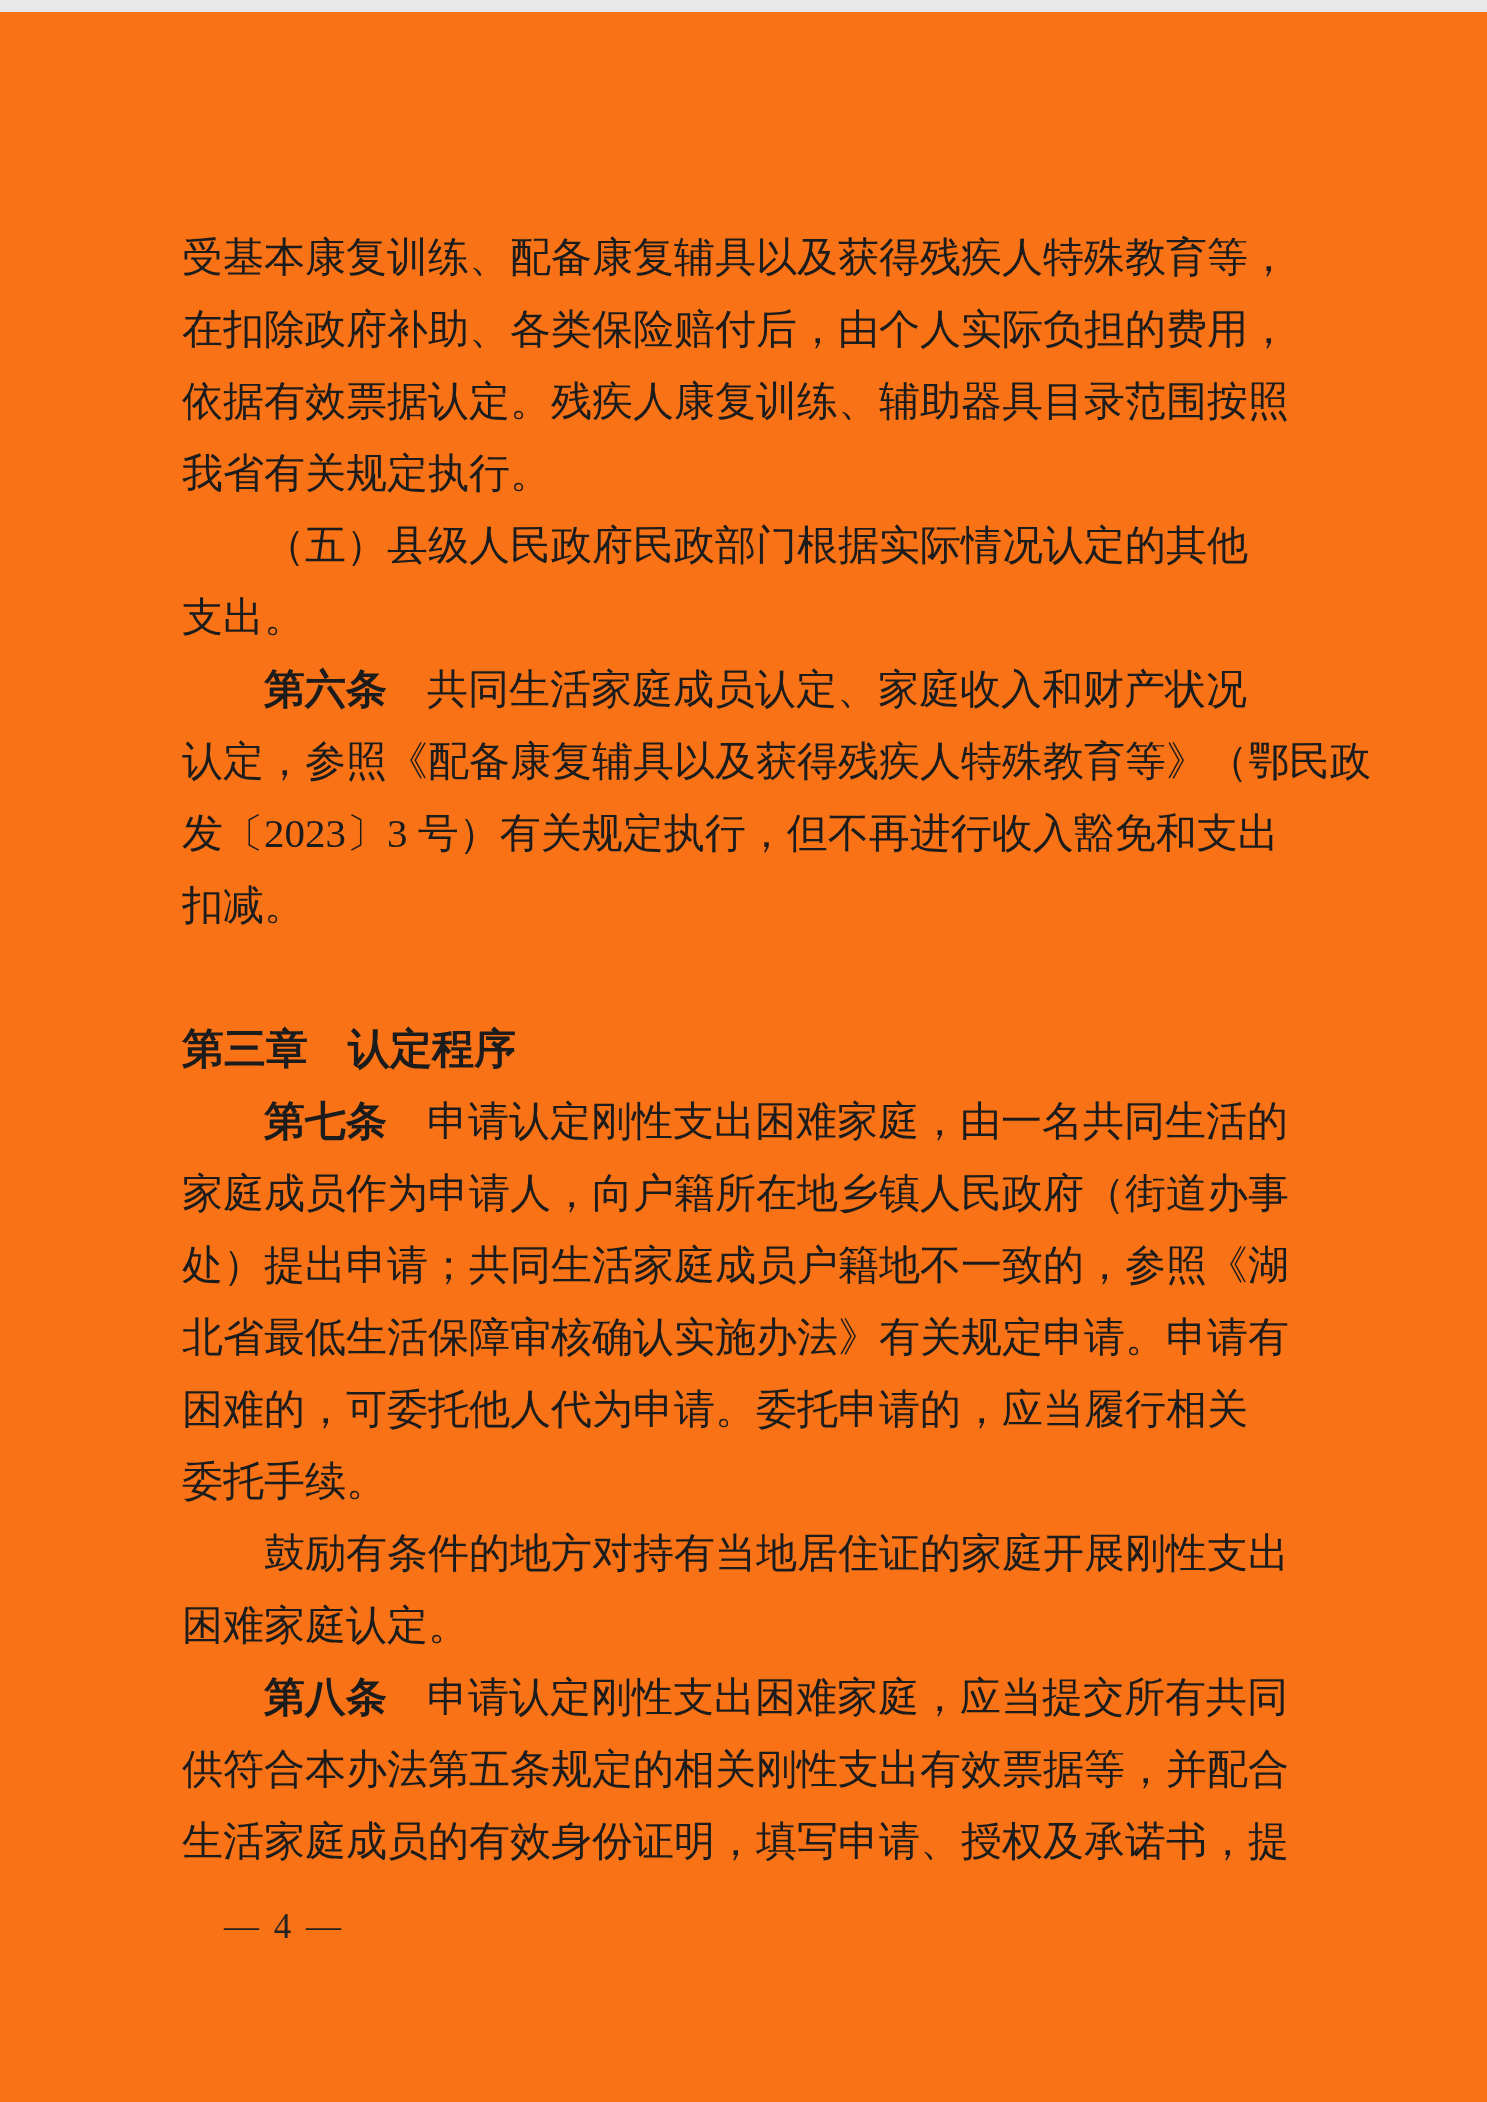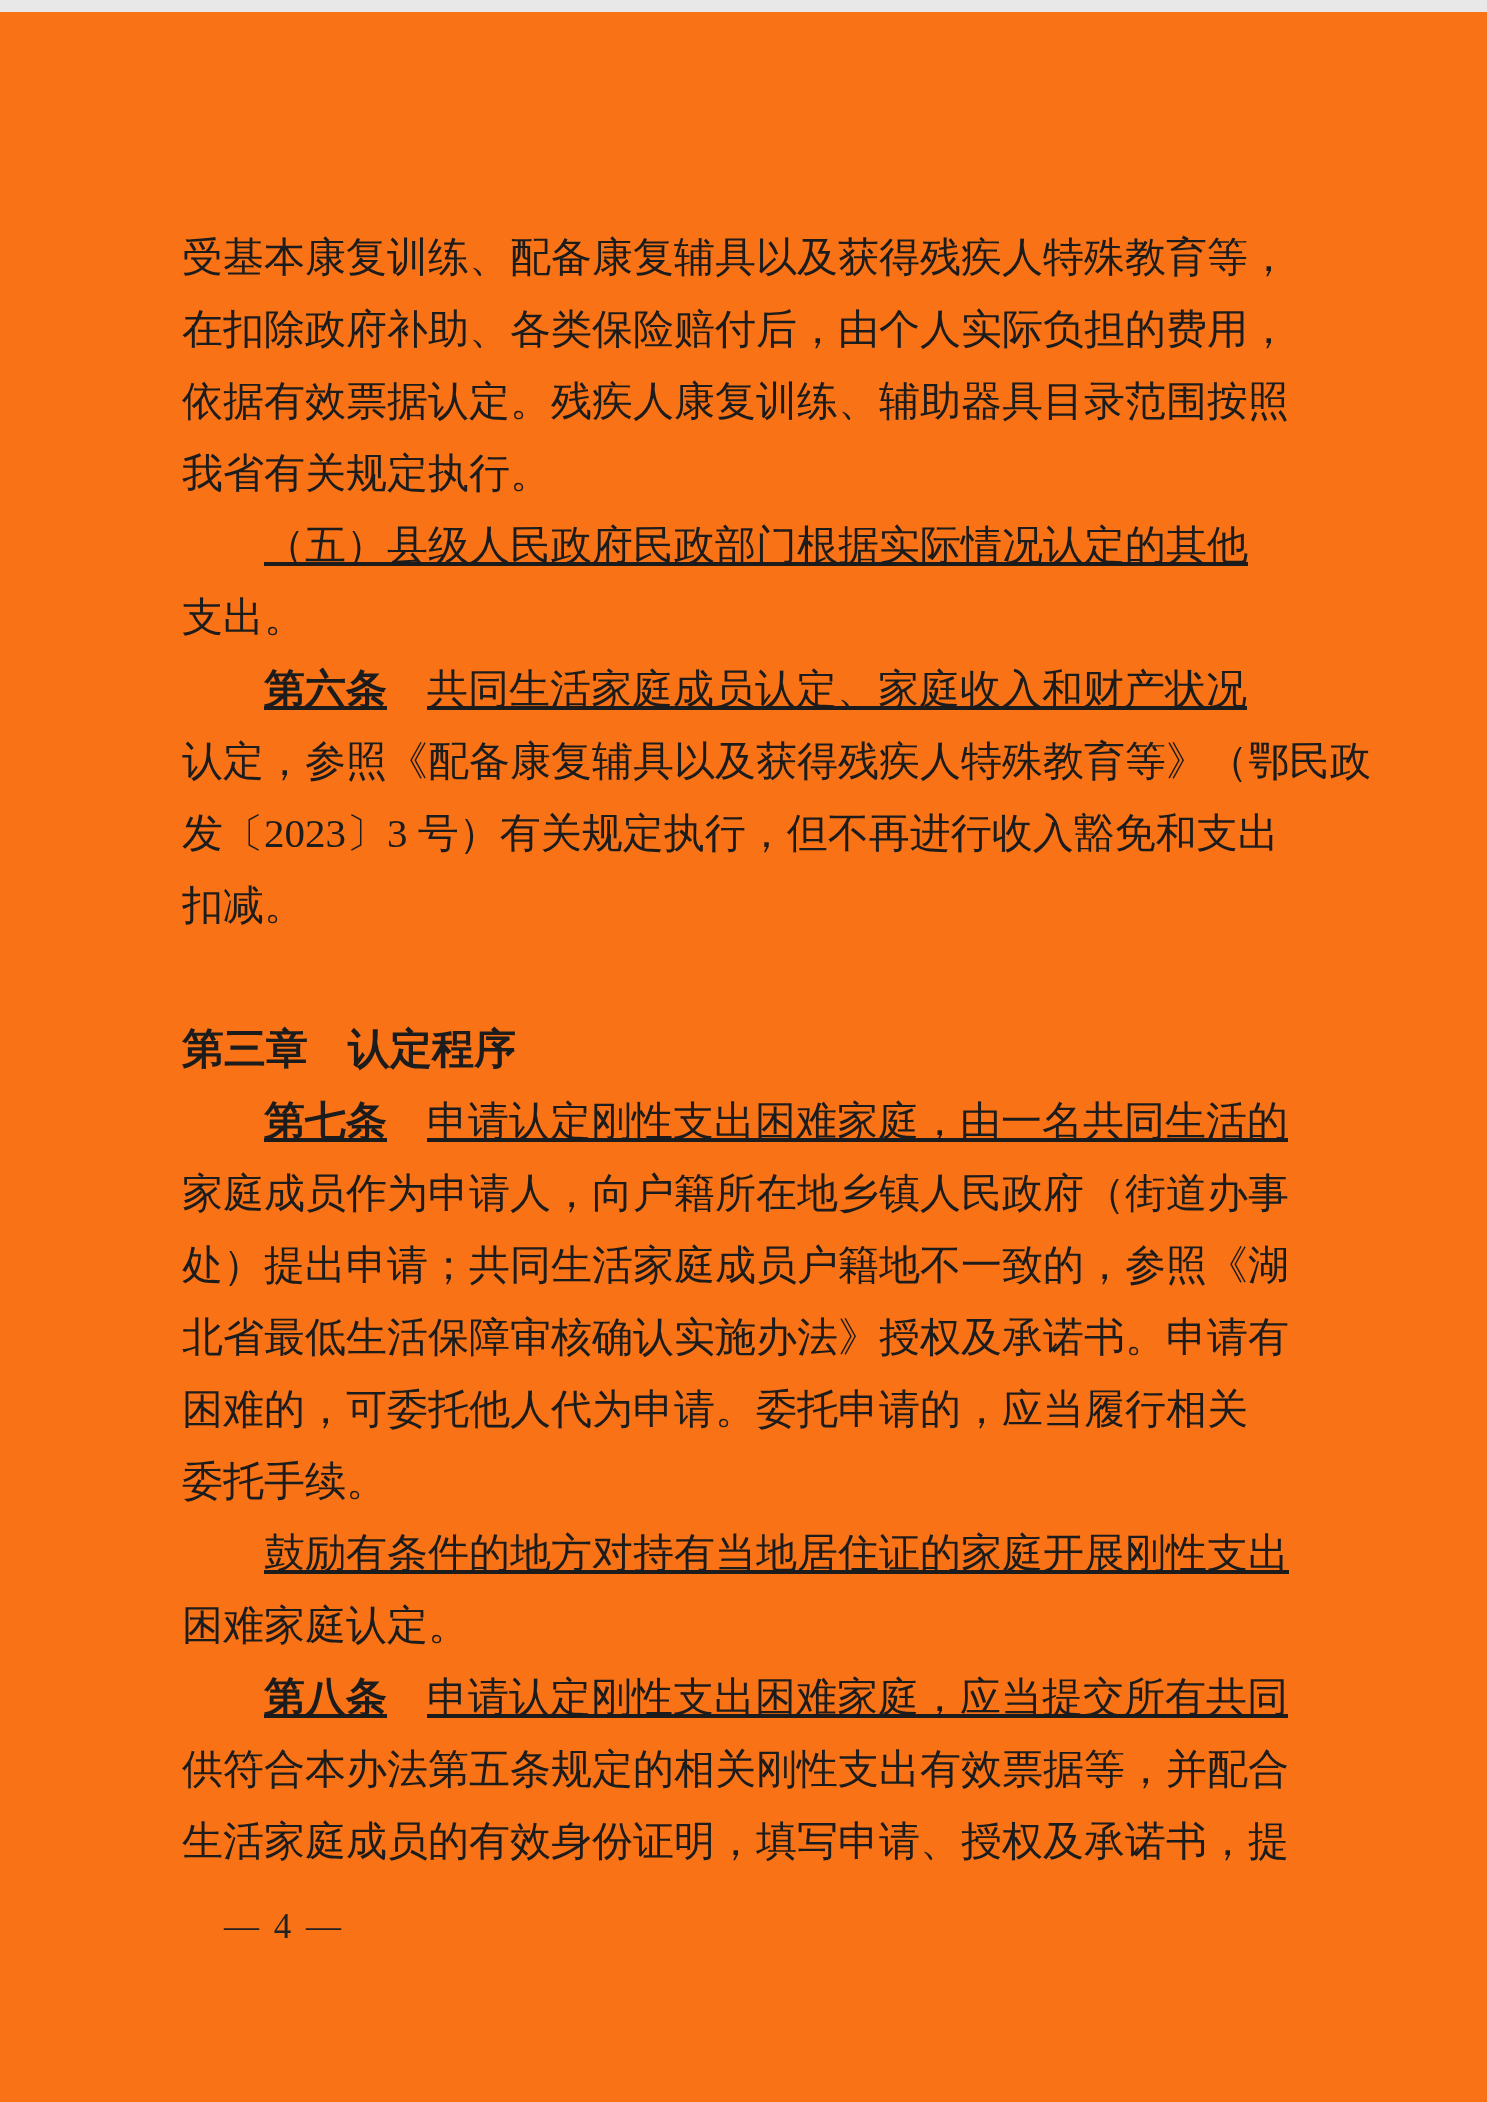--- a/index.html
+++ b/index.html
@@ -18,21 +18,21 @@
     top:209px;
     width:1075px;
   }
   .line{
     height:72px;
     line-height:72px;
     font-size:41px;
     white-space:nowrap;
     font-weight:400;
   }
-  .line.indent{padding-left:82px;text-decoration:underline;}
+  .line.indent{padding-left:82px;}
   .spacer{height:72px;}
   .heading{
     height:72px;
     line-height:72px;
     font-size:42px;
     font-weight:bold;
     text-align:left;
     white-space:nowrap;
   }
   .bold{font-weight:bold;}
@@ -61,21 +61,21 @@
       <div class="line"><span>支出。</span></div>
       <div class="line indent"><span class="bold">第六条</span><span>共同生活家庭成员认定、家庭收入和财产状况</span></div>
       <div class="line"><span>认定，参照《配备康复辅具以及获得残疾人特殊教育等》（鄂民政</span></div>
       <div class="line"><span>发〔2023〕3 号）有关规定执行，但不再进行收入豁免和支出</span></div>
       <div class="line"><span>扣减。</span></div>
       <div class="spacer"></div>
       <div class="heading"><span class="bold">第三章</span><span class="bold">认定程序</span></div>
       <div class="line indent"><span class="bold">第七条</span><span>申请认定刚性支出困难家庭，由一名共同生活的</span></div>
       <div class="line"><span>家庭成员作为申请人，向户籍所在地乡镇人民政府（街道办事</span></div>
       <div class="line"><span>处）提出申请；共同生活家庭成员户籍地不一致的，参照《湖</span></div>
-      <div class="line"><span>北省最低生活保障审核确认实施办法》授权及承诺书。申请有</span></div>
+      <div class="line"><span>北省最低生活保障审核确认实施办法》有关规定申请。申请有</span></div>
       <div class="line"><span>困难的，可委托他人代为申请。委托申请的，应当履行相关</span></div>
       <div class="line"><span>委托手续。</span></div>
       <div class="line indent"><span>鼓励有条件的地方对持有当地居住证的家庭开展刚性支出</span></div>
       <div class="line"><span>困难家庭认定。</span></div>
       <div class="line indent"><span class="bold">第八条</span><span>申请认定刚性支出困难家庭，应当提交所有共同</span></div>
       <div class="line"><span>供符合本办法第五条规定的相关刚性支出有效票据等，并配合</span></div>
       <div class="line"><span>生活家庭成员的有效身份证明，填写申请、授权及承诺书，提</span></div>
     </div>
   <div class="footer">— 4 —</div>
 </div>

